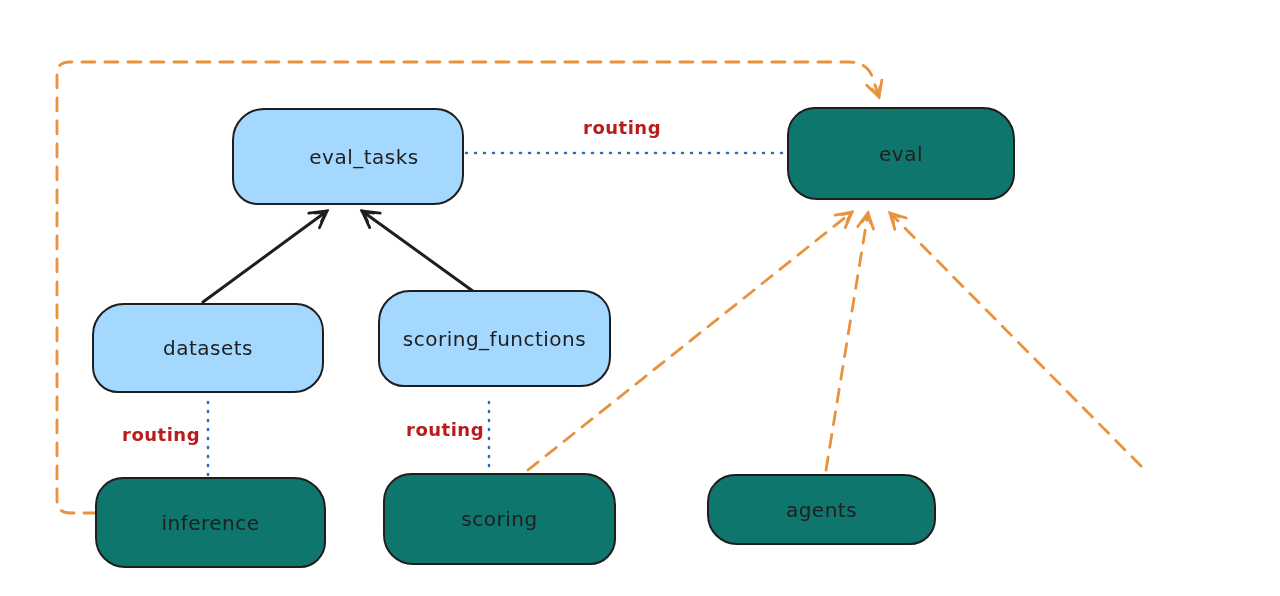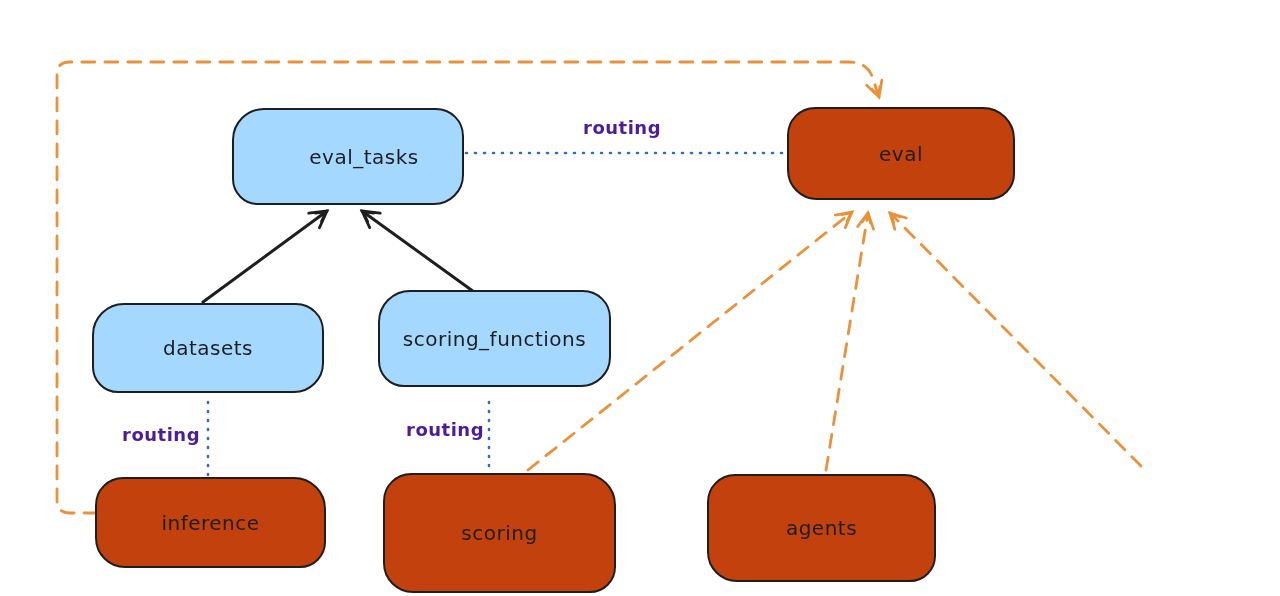--- a/index.html
+++ b/index.html
@@ -24,24 +24,24 @@
     border-radius: 30px;
     display: flex;
     align-items: center;
     justify-content: center;
     font-size: 20px;
     font-weight: 500;
     color: #1e1e1e;
     letter-spacing: 0.5px;
   }
   .node-blue  { background: #a5d8ff; border-radius: 32px 28px 30px 26px; }
-  .node-green { background: #c2410c; border-radius: 28px 32px 26px 30px; }
+  .node-green { background: #0f766e; border-radius: 28px 32px 26px 30px; }
   .edge-label {
     position: absolute;
-    color: #4c1d95;
+    color: #b91c1c;
     font-size: 18px;
     font-weight: 700;
     letter-spacing: 0.5px;
     white-space: nowrap;
   }
   .black-edge  { stroke: #1e1e1e; stroke-width: 3;   fill: none; stroke-linecap: round; }
   .blue-edge   { stroke: #2f6dc3; stroke-width: 2.6; fill: none; stroke-linecap: round; stroke-dasharray: 1 8; }
   .orange-edge { stroke: #e8923c; stroke-width: 2.8; fill: none; stroke-linecap: round; stroke-dasharray: 13 10; }
 </style>
 </head>
@@ -87,25 +87,25 @@
   </div>
 
   <div class="node node-blue" style="left:378px; top:290px; width:233px; height:97px;">
     <span>scoring_functions</span>
   </div>
 
   <div class="node node-green" style="left:95px; top:477px; width:231px; height:91px;">
     <span>inference</span>
   </div>
 
-  <div class="node node-green" style="left:383px; top:473px; width:233px; height:120px;">
+  <div class="node node-green" style="left:383px; top:473px; width:233px; height:92px;">
     <span>scoring</span>
   </div>
 
-  <div class="node node-green" style="left:707px; top:474px; width:229px; height:108px;">
+  <div class="node node-green" style="left:707px; top:474px; width:229px; height:71px;">
     <span>agents</span>
   </div>
 
 
   <div class="edge-label" style="left:583px; top:117px;">routing</div>
   <div class="edge-label" style="left:122px; top:424px;">routing</div>
   <div class="edge-label" style="left:406px; top:419px;">routing</div>
 
 </div>
 

